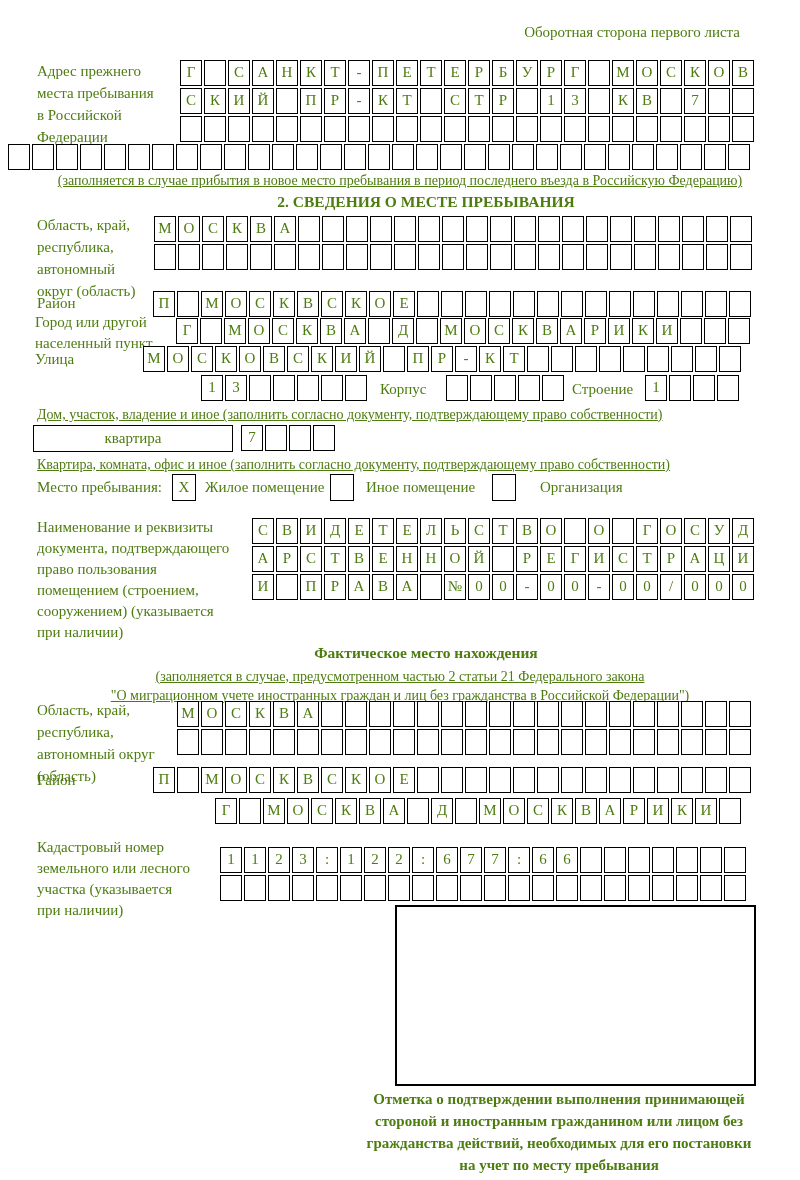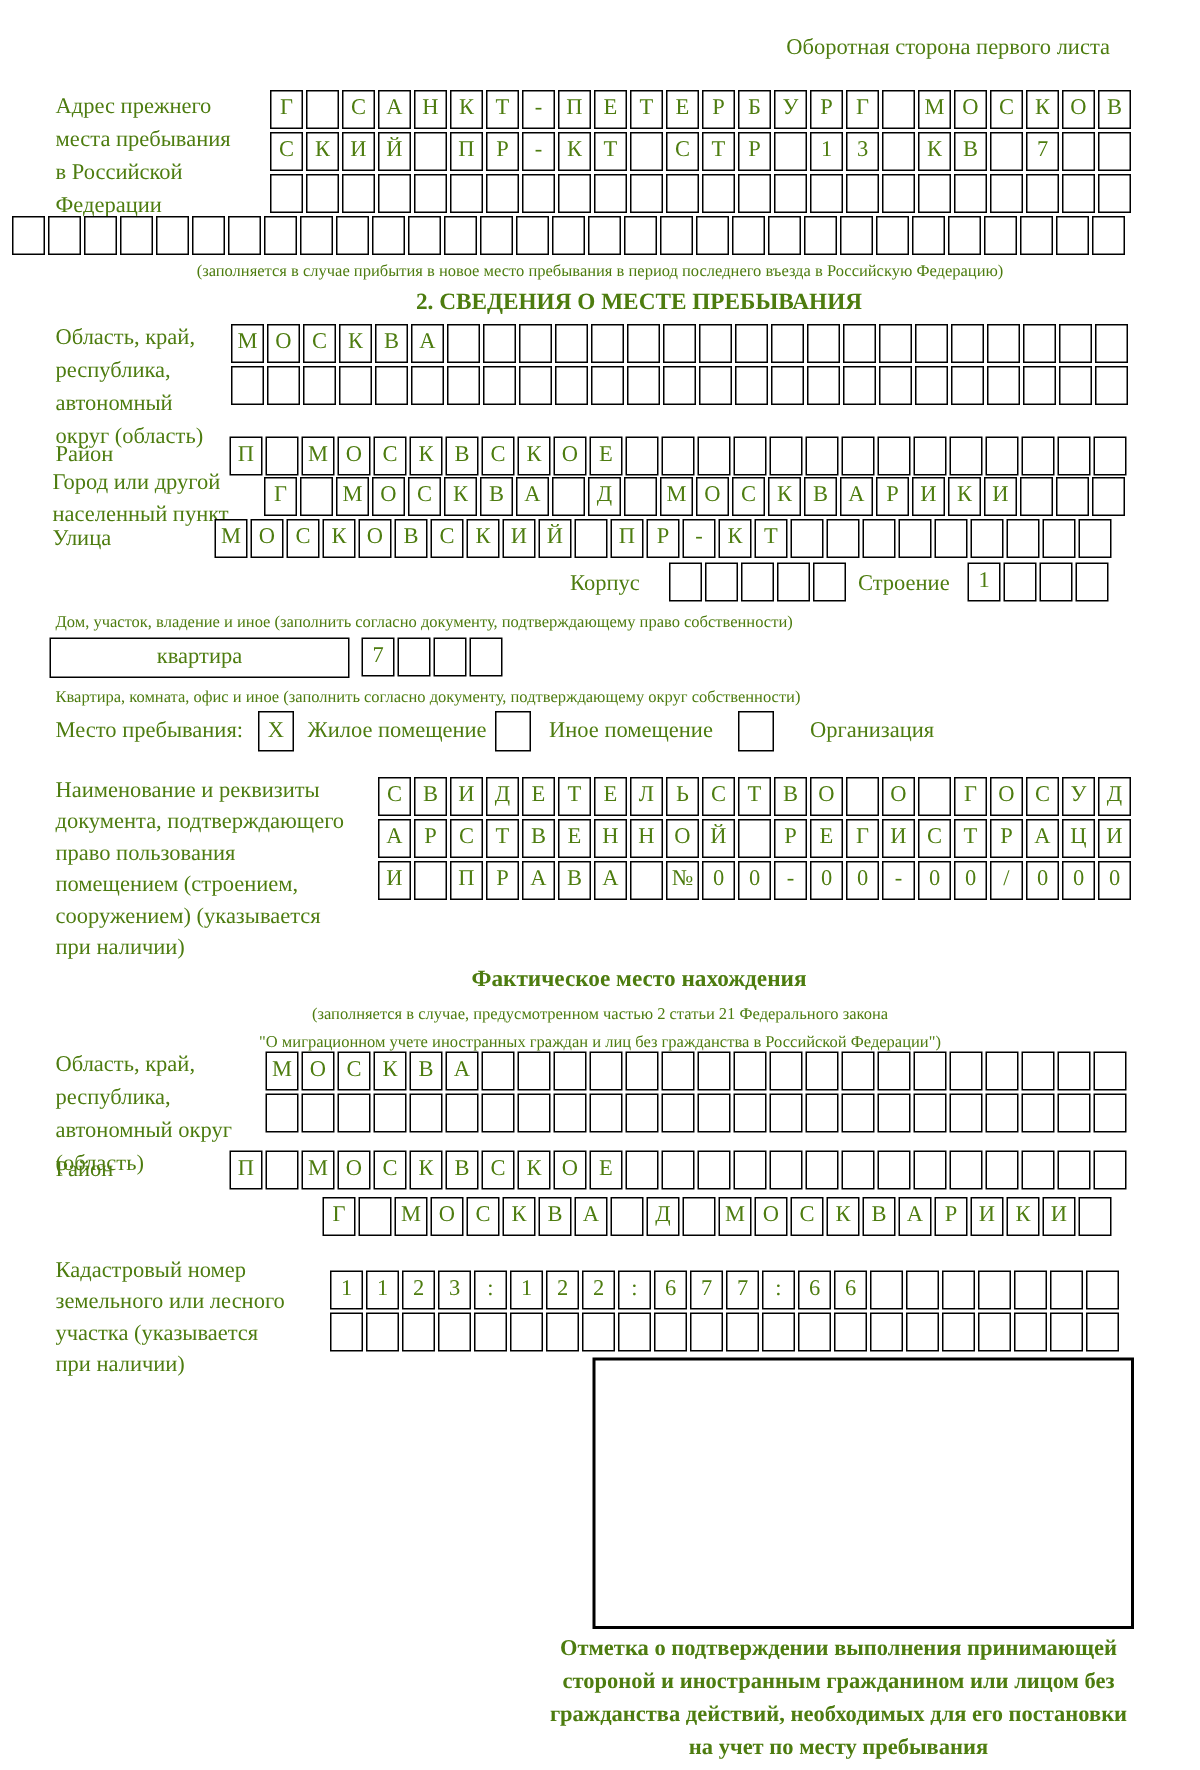--- a/index.html
+++ b/index.html
@@ -1,20 +1,20 @@
 <!DOCTYPE html>
 <html><head>
 <meta charset="utf-8">
 <style>
   html,body{margin:0;padding:0;background:#fff;}
   .page{position:relative;width:800px;height:1180px;background:#fff;color:#4d7c0f;
         font-family:"Liberation Serif","DejaVu Serif",serif;overflow:hidden;}
   .abs{position:absolute;}
   .lbl{font-size:15px;line-height:21px;white-space:pre-line;}
-  .note{font-size:11px;line-height:18px;}
+  .note{font-size:14px;line-height:18px;text-decoration:underline;}
   .center{text-align:center;}
   .bold{font-weight:bold;margin-left:26px;}
   .boxrow{position:absolute;white-space:nowrap;}
   .cell{display:inline-block;box-sizing:border-box;width:22px;height:26px;border:1.6px solid #000;
         margin-right:2px;text-align:center;font-size:15px;line-height:22px;vertical-align:top;background:#fff;}
   .widebox{position:absolute;box-sizing:border-box;border:1.6px solid #000;height:27px;
            text-align:center;font-size:15px;line-height:24px;background:#fff;}
   .chk{position:absolute;box-sizing:border-box;width:24px;height:27px;border:1.6px solid #000;
        text-align:center;font-size:15px;line-height:24px;background:#fff;}
   .inlinelbl{position:absolute;font-size:15px;line-height:20px;white-space:nowrap;}
@@ -50,29 +50,30 @@
   <div class="abs lbl" style="left:37px;top:293px;">Район</div>
   <div class="boxrow" style="left:153px;top:291px;"><span class="cell">П</span><span class="cell"></span><span class="cell">М</span><span class="cell">О</span><span class="cell">С</span><span class="cell">К</span><span class="cell">В</span><span class="cell">С</span><span class="cell">К</span><span class="cell">О</span><span class="cell">Е</span><span class="cell"></span><span class="cell"></span><span class="cell"></span><span class="cell"></span><span class="cell"></span><span class="cell"></span><span class="cell"></span><span class="cell"></span><span class="cell"></span><span class="cell"></span><span class="cell"></span><span class="cell"></span><span class="cell"></span><span class="cell"></span></div>
 
   <div class="abs lbl" style="left:35px;top:312px;">Город или другой
 населенный пункт</div>
   <div class="boxrow" style="left:176px;top:318px;"><span class="cell">Г</span><span class="cell"></span><span class="cell">М</span><span class="cell">О</span><span class="cell">С</span><span class="cell">К</span><span class="cell">В</span><span class="cell">А</span><span class="cell"></span><span class="cell">Д</span><span class="cell"></span><span class="cell">М</span><span class="cell">О</span><span class="cell">С</span><span class="cell">К</span><span class="cell">В</span><span class="cell">А</span><span class="cell">Р</span><span class="cell">И</span><span class="cell">К</span><span class="cell">И</span><span class="cell"></span><span class="cell"></span><span class="cell"></span></div>
 
   <div class="abs lbl" style="left:35px;top:349px;">Улица</div>
   <div class="boxrow" style="left:143px;top:346px;"><span class="cell">М</span><span class="cell">О</span><span class="cell">С</span><span class="cell">К</span><span class="cell">О</span><span class="cell">В</span><span class="cell">С</span><span class="cell">К</span><span class="cell">И</span><span class="cell">Й</span><span class="cell"></span><span class="cell">П</span><span class="cell">Р</span><span class="cell">-</span><span class="cell">К</span><span class="cell">Т</span><span class="cell"></span><span class="cell"></span><span class="cell"></span><span class="cell"></span><span class="cell"></span><span class="cell"></span><span class="cell"></span><span class="cell"></span><span class="cell"></span></div>
 
+  <div class="boxrow" style="left:201px;top:375px;"><span class="cell">1</span><span class="cell">3</span><span class="cell"></span><span class="cell"></span><span class="cell"></span><span class="cell"></span><span class="cell"></span></div>
   <div class="inlinelbl" style="left:380px;top:379px;">Корпус</div>
   <div class="boxrow" style="left:446px;top:375px;"><span class="cell"></span><span class="cell"></span><span class="cell"></span><span class="cell"></span><span class="cell"></span></div>
   <div class="inlinelbl" style="left:572px;top:379px;">Строение</div>
   <div class="boxrow" style="left:645px;top:375px;"><span class="cell">1</span><span class="cell"></span><span class="cell"></span><span class="cell"></span></div>
   <div class="abs note" style="left:37px;top:406px;">Дом, участок, владение и иное (заполнить согласно документу, подтверждающему право собственности)</div>
 
   <div class="widebox" style="left:33px;top:425px;width:200px;">квартира</div>
   <div class="boxrow" style="left:241px;top:425px;"><span class="cell">7</span><span class="cell"></span><span class="cell"></span><span class="cell"></span></div>
-  <div class="abs note" style="left:37px;top:456px;">Квартира, комната, офис и иное (заполнить согласно документу, подтверждающему округ собственности)</div>
+  <div class="abs note" style="left:37px;top:456px;">Квартира, комната, офис и иное (заполнить согласно документу, подтверждающему право собственности)</div>
 
   <div class="inlinelbl" style="left:37px;top:477px;">Место пребывания:</div>
   <div class="chk" style="left:172px;top:474px;">X</div>
   <div class="inlinelbl" style="left:205px;top:477px;">Жилое помещение</div>
   <div class="chk" style="left:330px;top:474px;"></div>
   <div class="inlinelbl" style="left:366px;top:477px;">Иное помещение</div>
   <div class="chk" style="left:492px;top:474px;"></div>
   <div class="inlinelbl" style="left:540px;top:477px;">Организация</div>
 
   <div class="abs lbl" style="left:37px;top:517px;">Наименование и реквизиты

